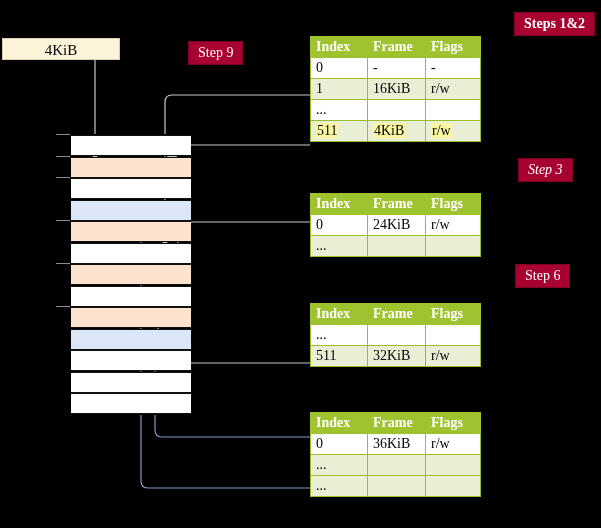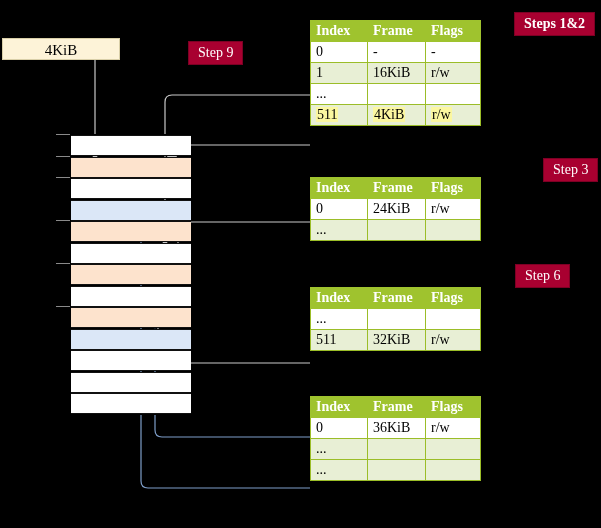--- a/index.html
+++ b/index.html
@@ -54,21 +54,21 @@
     color: #ffffff;
     font-size: 14px;
     line-height: 19px;
     padding: 1px 9px 2px 9px;
     white-space: nowrap;
     box-sizing: border-box;
     border: 1px solid #7d0024;
   }
   .badge-step0     { left: 188px; top: 41px; }
   .badge-steps12   { left: 514px; top: 12px; font-weight: bold; }
-  .badge-step3     { left: 543px; top: 158px; }
+  .badge-step3     { left: 518px; top: 158px; font-style: italic; }
   .badge-step4     { left: 515px; top: 264px; }
 
   
   .mem-col {
     position: absolute;
     left: 70px;
     top: 134px;
     width: 120px;
     height: 281px;
     box-sizing: border-box;
@@ -97,20 +97,21 @@
   }
 
   
   .ptable {
     position: absolute;
     border-collapse: collapse;
     table-layout: fixed;
     background: #c2410c;
     font-size: 14px;
     color: #000000;
+    margin-top: 16px;
   }
   .ptable td, .ptable th {
     border: 1px solid #9bbd28;
     padding: 2px 5px;
     height: 21px;
     box-sizing: border-box;
     text-align: left;
     font-weight: normal;
     white-space: nowrap;
     overflow: hidden;

